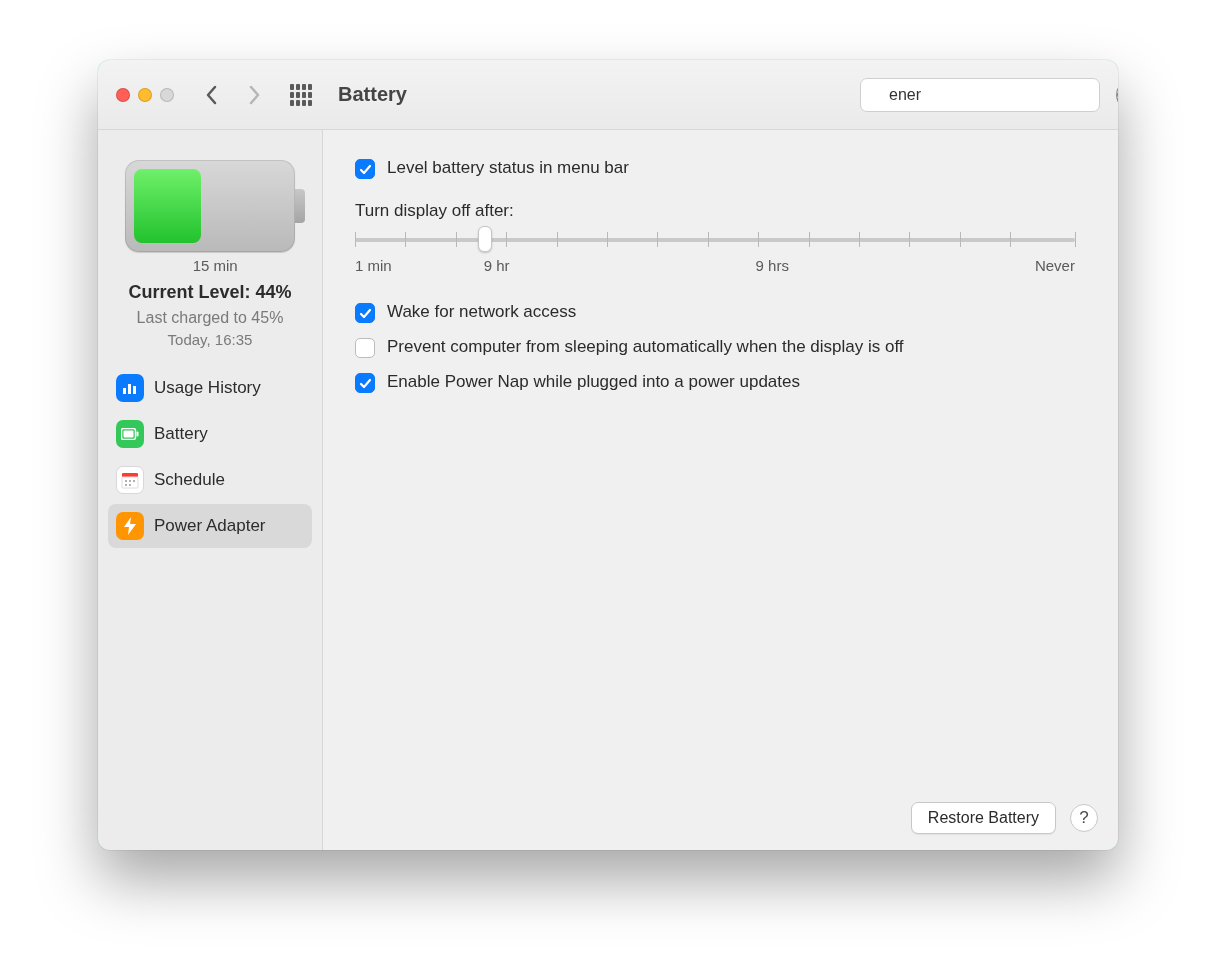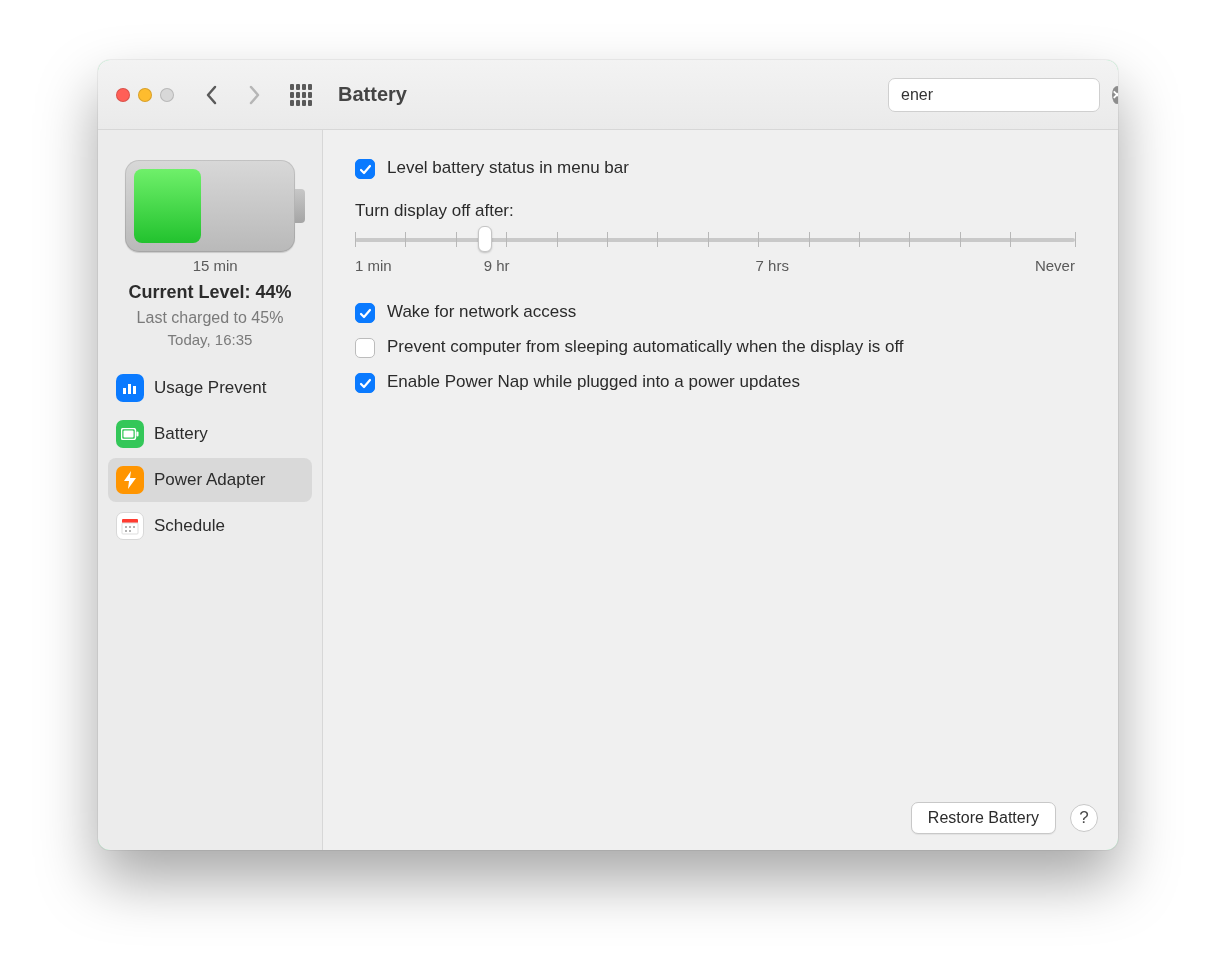--- a/index.html
+++ b/index.html
@@ -41,22 +41,22 @@
   }
   .nav-btn.enabled{color:#5a5a5a;}
   .grid-icon {
     width:22px;height:22px; display:grid; grid-template-columns:repeat(4,1fr); grid-template-rows:repeat(3,1fr);
     gap:2px; margin-left:8px; margin-right:8px;
   }
   .grid-icon span{background:#5a5a5a;border-radius:1px;}
   .title { font-size:20px; font-weight:600; color:#454545; flex:0 0 auto; margin-left:4px;}
   .spacer{flex:1;}
   .search {
-    display:flex;align-items:center; width:212px;height:34px; background:#fff; border:1px solid #cfcfcf;
-    border-radius:7px; padding:0 8px; gap:4px; color:#6f6f6f;
+    display:flex;align-items:center; width:240px;height:34px; background:#fff; border:1px solid #cfcfcf;
+    border-radius:7px; padding:0 8px; gap:20px; color:#6f6f6f;
   }
   .search input{ border:none;outline:none;font-size:16px;flex:1;background:transparent;color:#333;}
   .search .clear{width:18px;height:18px;border-radius:50%;background:#8d8d8d;display:flex;align-items:center;justify-content:center;color:#fff;font-size:12px;font-weight:700;cursor:pointer;}
   .body { flex:1; display:flex; }
   .sidebar {
     width:225px; background:#ececec; border-right:1px solid #d7d7d7;
     display:flex;flex-direction:column;align-items:center; padding-top:30px;
   }
   .battery-graphic{ width:170px;height:92px;border-radius:14px; position:relative; display:flex;align-items:center; padding:9px; 
     background:linear-gradient(#d8d8d8,#b9b9b9); box-shadow: inset 0 0 0 1px rgba(0,0,0,0.1), 0 1px 1px rgba(0,0,0,.15);}
@@ -146,53 +146,53 @@
 
       <div class="nav">
         <div class="nav-item">
           <div class="nav-icon ni-blue">
             <svg width="16" height="14" viewBox="0 0 16 14">
                 <rect x="1" y="7" width="3" height="6" fill="#fff"></rect>
                 <rect x="6" y="3" width="3" height="10" fill="#fff"></rect>
                 <rect x="11" y="5" width="3" height="8" fill="#fff"></rect>
               </svg>
           </div>
-          <span>Usage Prevent</span>
+          <span>Usage History</span>
         </div>
         <div class="nav-item">
           <div class="nav-icon ni-green">
             <svg width="18" height="12" viewBox="0 0 18 12">
                 <rect x="0.5" y="0.5" width="14" height="11" rx="2" stroke="#fff" stroke-width="1.5" fill="none"></rect>
                 <rect x="15.5" y="3.5" width="2" height="5" rx="1" fill="#fff"></rect>
                 <rect x="2.5" y="2.5" width="10" height="7" rx="1" fill="#fff"></rect>
               </svg>
           </div>
           <span>Battery</span>
-        </div>
-        <div class="nav-item selected">
-          <div class="nav-icon ni-orange">
-            <svg width="12" height="18" viewBox="0 0 12 18">
-                <path d="M7 0 L0 10 H5 L4 18 L12 7 H6 Z" fill="#fff"></path>
-              </svg>
-          </div>
-          <span>Power Adapter</span>
         </div>
         <div class="nav-item">
           <div class="nav-icon ni-white">
             <svg width="18" height="18" viewBox="0 0 18 18">
                 <rect x="1" y="2" width="16" height="4" rx="1" fill="#ff3b30"></rect>
                 <rect x="1" y="6" width="16" height="11" rx="1" fill="#fff" stroke="#ddd"></rect>
                 <circle cx="5" cy="10" r="1" fill="#999"></circle>
                 <circle cx="9" cy="10" r="1" fill="#999"></circle>
                 <circle cx="13" cy="10" r="1" fill="#999"></circle>
                 <circle cx="5" cy="14" r="1" fill="#999"></circle>
                 <circle cx="9" cy="14" r="1" fill="#999"></circle>
               </svg>
           </div>
           <span>Schedule</span>
+        </div>
+        <div class="nav-item selected">
+          <div class="nav-icon ni-orange">
+            <svg width="12" height="18" viewBox="0 0 12 18">
+                <path d="M7 0 L0 10 H5 L4 18 L12 7 H6 Z" fill="#fff"></path>
+              </svg>
+          </div>
+          <span>Power Adapter</span>
         </div>
       </div>
     </div>
 
     <div class="main">
       <div class="row">
         <div class="checkbox checked">
           <svg viewBox="0 0 13 13">
               <path d="M2 7 L5 10 L11 3" stroke="#fff" stroke-width="2.2" fill="none" stroke-linecap="round" stroke-linejoin="round"></path>
             </svg>
@@ -218,21 +218,21 @@
           <div class="tick" style="left:77%"></div>
           <div class="tick" style="left:84%"></div>
           <div class="tick" style="left:91%"></div>
           <div class="tick" style="left:100%"></div>
           <div class="slider-thumb" style="left:18%"></div>
         </div>
         <div class="slider-labels">
           <span>1 min</span>
           <span>15 min</span>
           <span>9 hr</span>
-          <span>7 hrs</span>
+          <span>9 hrs</span>
           <span>Never</span>
         </div>
       </div>
 
       <div style="display:flex;flex-direction:column;gap:14px;margin-top:6px;">
         <div class="row">
           <div class="checkbox checked">
             <svg viewBox="0 0 13 13">
                 <path d="M2 7 L5 10 L11 3" stroke="#fff" stroke-width="2.2" fill="none" stroke-linecap="round" stroke-linejoin="round"></path>
               </svg>

